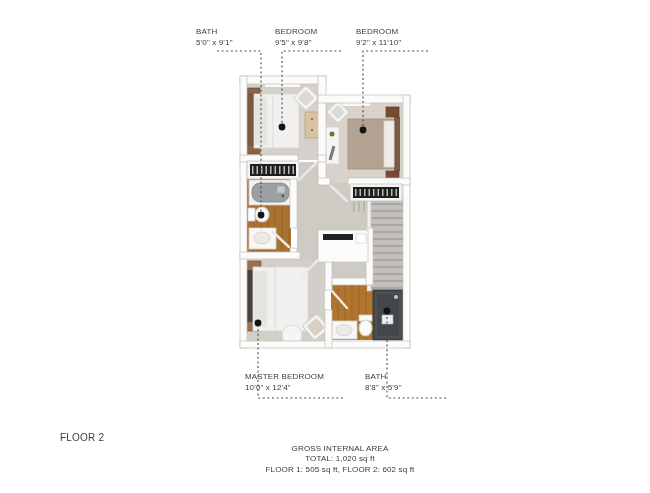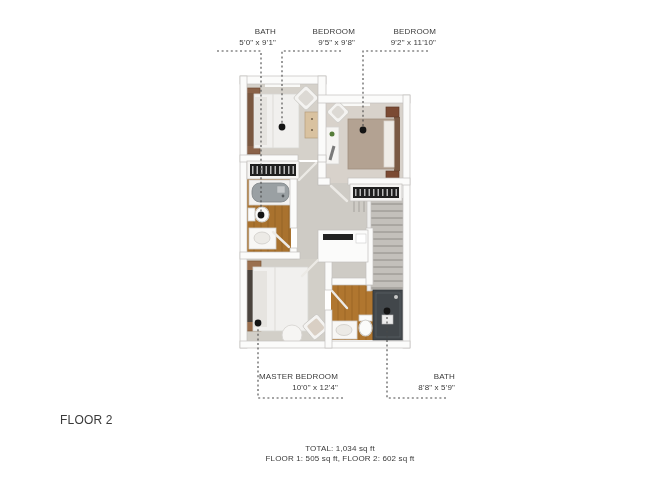--- a/index.html
+++ b/index.html
@@ -5,31 +5,31 @@
   html,body{margin:0;padding:0;background:#ffffff;}
   .canvas{
     position:relative;
     width:650px;height:493px;
     background:#ffffff;
     font-family:"Liberation Sans",sans-serif;
     overflow:hidden;
   }
   .room-label{
     position:absolute;
-    text-align:right;
+    text-align:left;
     font-size:8px;
     line-height:11px;
     color:#3a3a3a;
     letter-spacing:.15px;
   }
   .room-label .line{display:block;white-space:nowrap;}
   .floor-label{
     position:absolute;
-    left:60px;top:413px;
-    font-size:12px;color:#3a3a3a;letter-spacing:.2px;
+    left:60px;top:432px;
+    font-size:10px;color:#3a3a3a;letter-spacing:.2px;
   }
   .footer{
     position:absolute;
     left:140px;top:444px;width:400px;
     text-align:center;
     font-size:8px;line-height:10.3px;
     color:#3a3a3a;letter-spacing:.15px;
   }
   .footer div{white-space:nowrap;}
   svg{position:absolute;left:0;top:0;}
@@ -256,29 +256,30 @@
     <span class="line">5'0" x 9'1"</span>
   </div>
   <div class="room-label" style="left:275px;top:26px;width:80px">
     <span class="line">BEDROOM</span>
     <span class="line">9'5" x 9'8"</span>
   </div>
   <div class="room-label" style="left:356px;top:26px;width:80px">
     <span class="line">BEDROOM</span>
     <span class="line">9'2" x 11'10"</span>
   </div>
-  <div class="room-label" style="left:228px;top:371px;width:110px">
+  <div class="room-label" style="left:245px;top:371px;width:110px">
     <span class="line">MASTER BEDROOM</span>
     <span class="line">10'0" x 12'4"</span>
   </div>
   <div class="room-label" style="left:365px;top:371px;width:90px">
     <span class="line">BATH</span>
     <span class="line">8'8" x 5'9"</span>
   </div>
 
   <div class="floor-label">FLOOR 2</div>
 
   <div class="footer">
-    <div>TOTAL: 1,034 sq ft</div>
+    <div>GROSS INTERNAL AREA</div>
+    <div>TOTAL: 1,020 sq ft</div>
     <div>FLOOR 1: 505 sq ft, FLOOR 2: 602 sq ft</div>
   </div>
 
 </div>
 
 </body></html>

